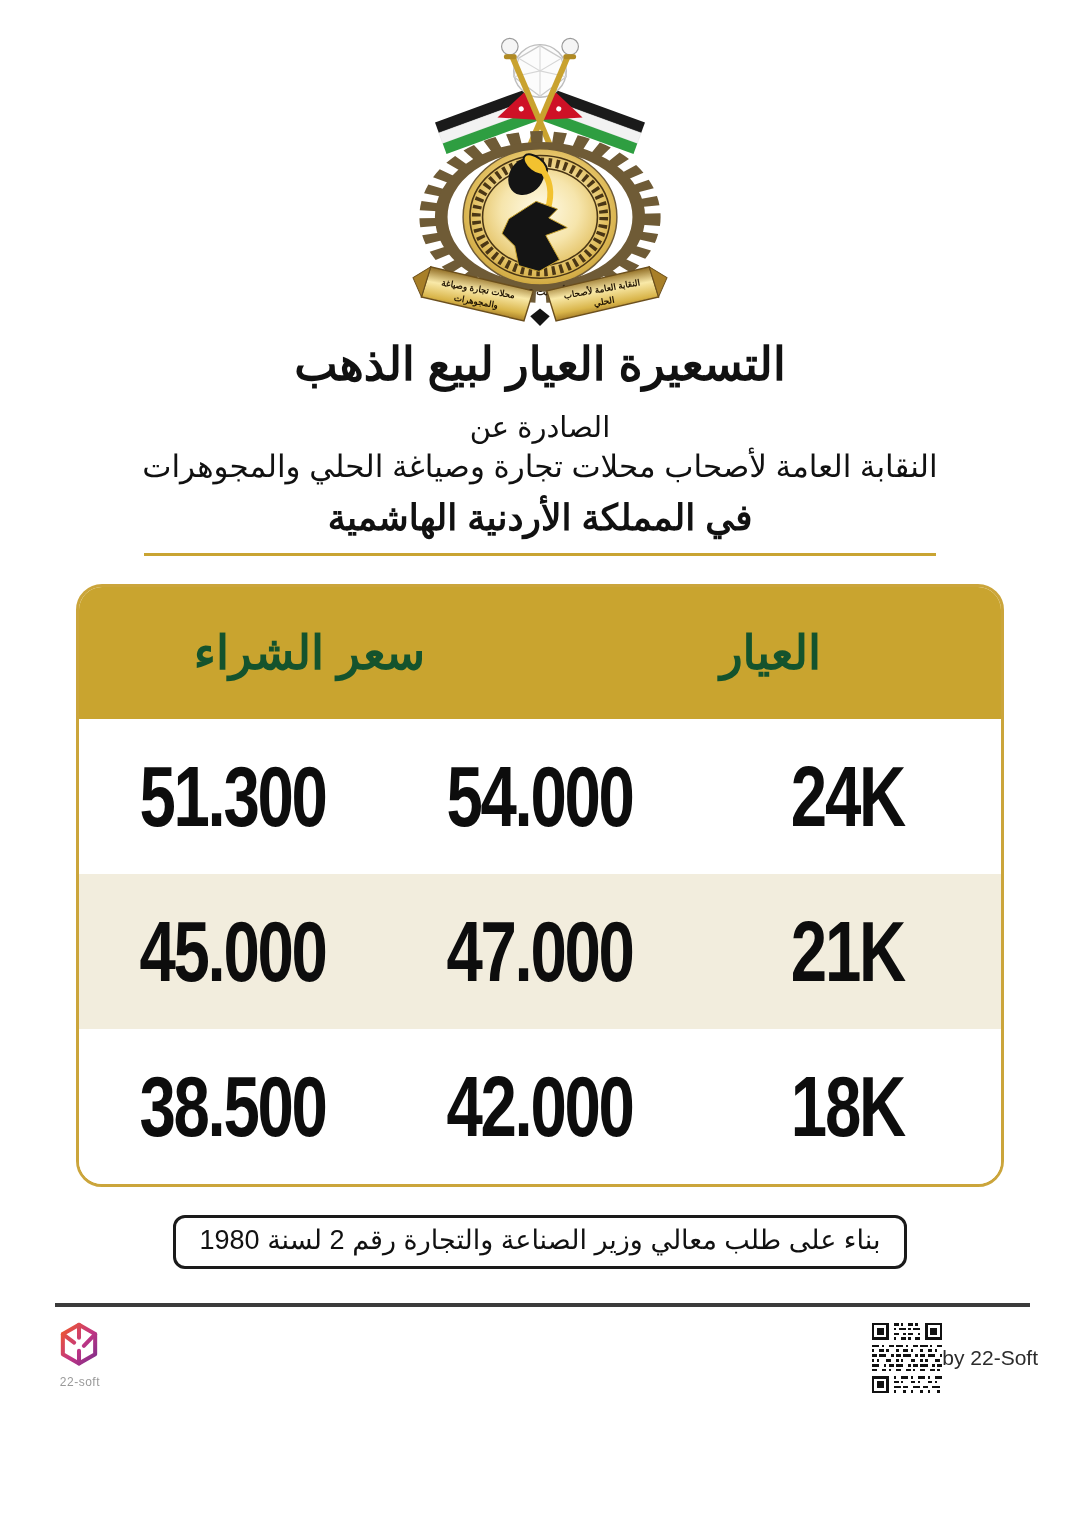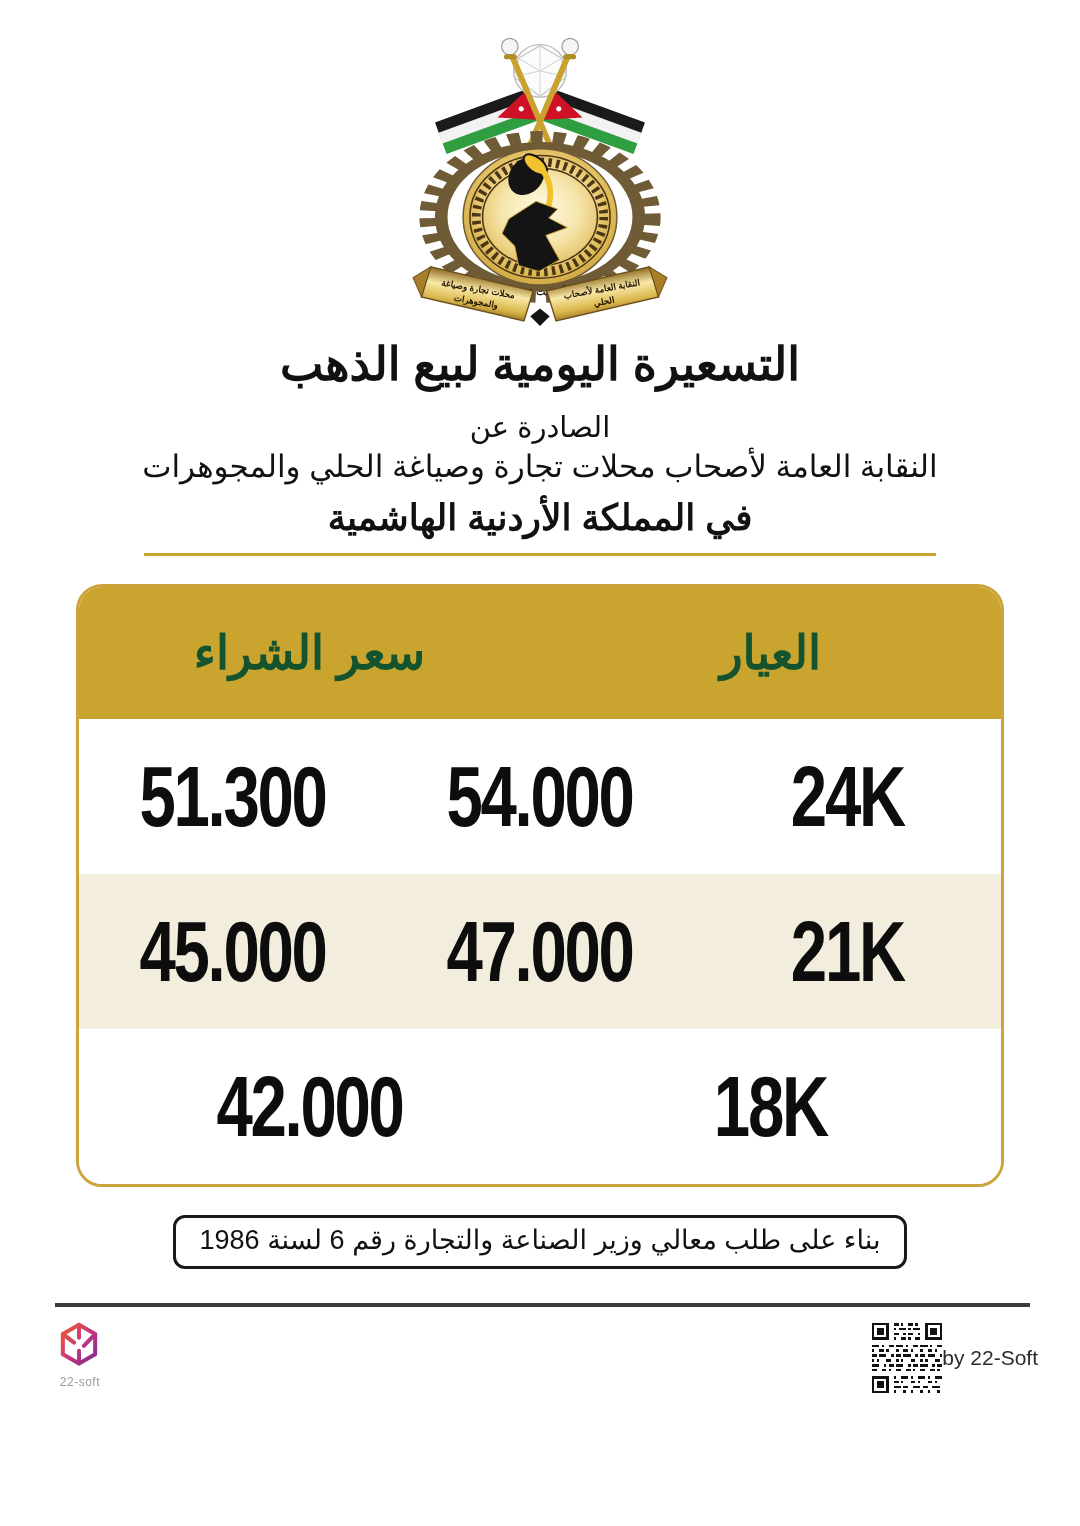--- a/index.html
+++ b/index.html
@@ -136,21 +136,21 @@
           <polygon points="-108,-6 -124,8 -112,26" fill="#A87F28" stroke="#6B4F1D" stroke-width="1"></polygon>
           <text x="-56" y="11" font-size="9" font-weight="bold" text-anchor="middle" fill="#231604">محلات تجارة وصياغة</text>
           <text x="-56" y="24" font-size="9" font-weight="bold" text-anchor="middle" fill="#231604">والمجوهرات</text>
         </g>
       </g>
       <polygon points="140,298 150,308 160,298 150,290" fill="#141414"></polygon>
     </svg>
   </div>
 
   <div class="hdr">
-    <div class="title">التسعيرة اليومية لبيع الذهب</div>
+    <div class="title">التسعيرة العيار لبيع الذهب</div>
     <div class="issued">الصادرة عن</div>
     <div class="syndicate">النقابة العامة لأصحاب محلات تجارة وصياغة الحلي والمجوهرات</div>
     <div class="kingdom">في المملكة الأردنية الهاشمية</div>
     <div class="gold-rule"></div>
   </div>
 
 
   <div class="ptable">
     <div class="trow thead">
       <div class="cell">العيار</div>
@@ -178,25 +178,28 @@
           <span class="num">45.000</span>
         </div>
     </div>
     <div class="trow drow">
       <div class="cell">
           <span class="num">18K</span>
         </div>
       <div class="cell">
           <span class="num">42.000</span>
         </div>
+      <div class="cell">
+          <span class="num">38.500</span>
+        </div>
     </div>
   </div>
 
   <div class="note-box">
-    <span>بناء على طلب معالي وزير الصناعة والتجارة رقم 6 لسنة 1986</span>
+    <span>بناء على طلب معالي وزير الصناعة والتجارة رقم 2 لسنة 1980</span>
   </div>
 
   <div class="foot-rule"></div>
   <div class="footer-row">
     <div class="brand">
       <svg viewBox="0 0 52 58" width="42" height="48">
         <defs>
           <linearGradient id="cubeG" x1="0" y1="0" x2="1" y2="1">
             <stop offset="0%" stop-color="#F15A29"></stop>
             <stop offset="55%" stop-color="#C13584"></stop>

